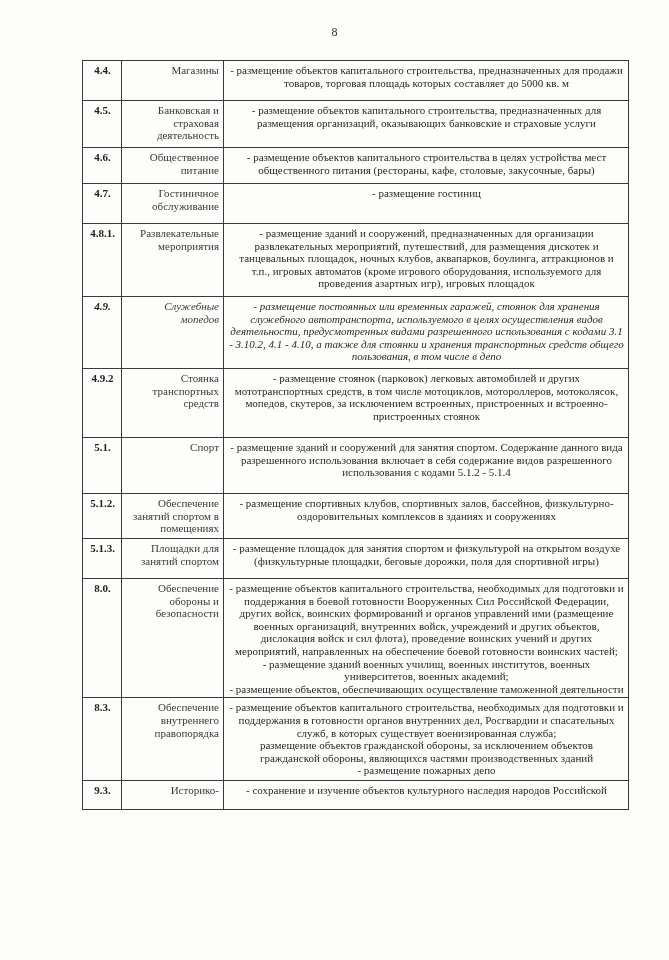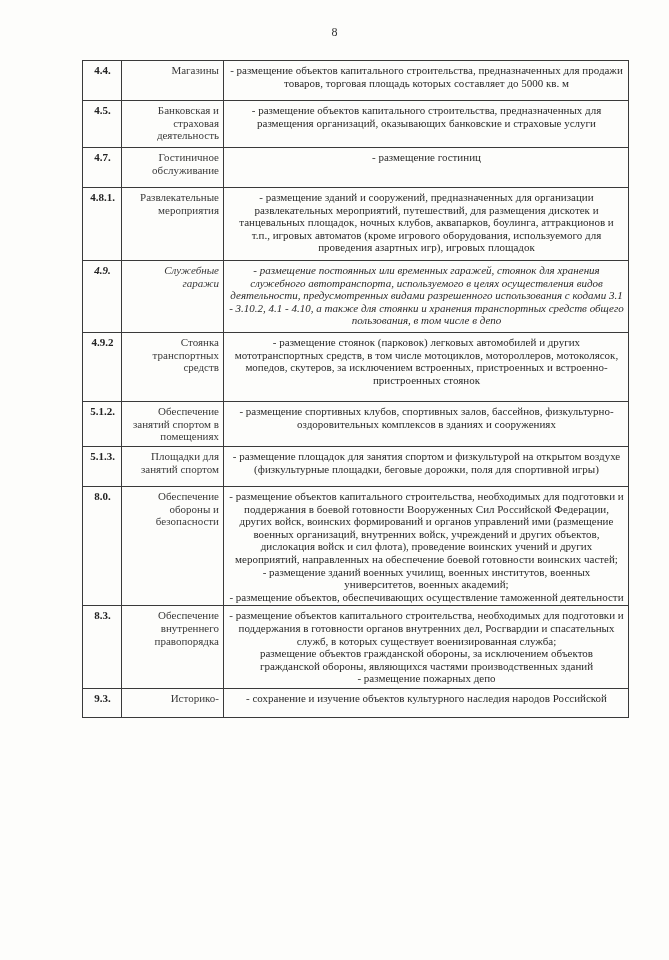--- a/index.html
+++ b/index.html
@@ -43,46 +43,60 @@
           <span class="desc-line">- размещение объектов капитального строительства, предназначенных для продажи товаров, торговая площадь которых составляет до 5000 кв. м</span>
         </td>
       </tr>
       <tr style="height: 47px;">
         <td class="code">4.5.</td>
         <td class="name">Банковская и страховая деятельность</td>
         <td class="desc">
           <span class="desc-line">- размещение объектов капитального строительства, предназначенных для размещения организаций, оказывающих банковские и страховые услуги</span>
         </td>
       </tr>
+      <tr style="height: 36px;">
+        <td class="code">4.6.</td>
+        <td class="name">Общественное питание</td>
+        <td class="desc">
+          <span class="desc-line">- размещение объектов капитального строительства в целях устройства мест общественного питания (рестораны, кафе, столовые, закусочные, бары)</span>
+        </td>
+      </tr>
       <tr style="height: 40px;">
         <td class="code">4.7.</td>
         <td class="name">Гостиничное обслуживание</td>
         <td class="desc">
           <span class="desc-line">- размещение гостиниц</span>
         </td>
       </tr>
       <tr style="height: 73px;">
         <td class="code">4.8.1.</td>
         <td class="name">Развлекательные мероприятия</td>
         <td class="desc">
           <span class="desc-line">- размещение зданий и сооружений, предназначенных для организации развлекательных мероприятий, путешествий, для размещения дискотек и танцевальных площадок, ночных клубов, аквапарков, боулинга, аттракционов и т.п., игровых автоматов (кроме игрового оборудования, используемого для проведения азартных игр), игровых площадок</span>
         </td>
       </tr>
       <tr style="height: 72px; font-style: italic;">
         <td class="code">4.9.</td>
-        <td class="name">Служебные гаражи</td>
+        <td class="name">Служебные мопедов</td>
         <td class="desc">
           <span class="desc-line">- размещение постоянных или временных гаражей, стоянок для хранения служебного автотранспорта, используемого в целях осуществления видов деятельности, предусмотренных видами разрешенного использования с кодами 3.1 - 3.10.2, 4.1 - 4.10, а также для стоянки и хранения транспортных средств общего пользования, в том числе в депо</span>
         </td>
       </tr>
       <tr style="height: 69px;">
         <td class="code">4.9.2</td>
         <td class="name">Стоянка транспортных средств</td>
         <td class="desc">
           <span class="desc-line">- размещение стоянок (парковок) легковых автомобилей и других мототранспортных средств, в том числе мотоциклов, мотороллеров, мотоколясок, мопедов, скутеров, за исключением встроенных, пристроенных и встроенно-пристроенных стоянок</span>
+        </td>
+      </tr>
+      <tr style="height: 56px;">
+        <td class="code">5.1.</td>
+        <td class="name">Спорт</td>
+        <td class="desc">
+          <span class="desc-line">- размещение зданий и сооружений для занятия спортом. Содержание данного вида разрешенного использования включает в себя содержание видов разрешенного использования с кодами 5.1.2 - 5.1.4</span>
         </td>
       </tr>
       <tr style="height: 45px;">
         <td class="code">5.1.2.</td>
         <td class="name">Обеспечение занятий спортом в помещениях</td>
         <td class="desc">
           <span class="desc-line">- размещение спортивных клубов, спортивных залов, бассейнов, физкультурно-оздоровительных комплексов в зданиях и сооружениях</span>
         </td>
       </tr>
       <tr style="height: 40px;">

